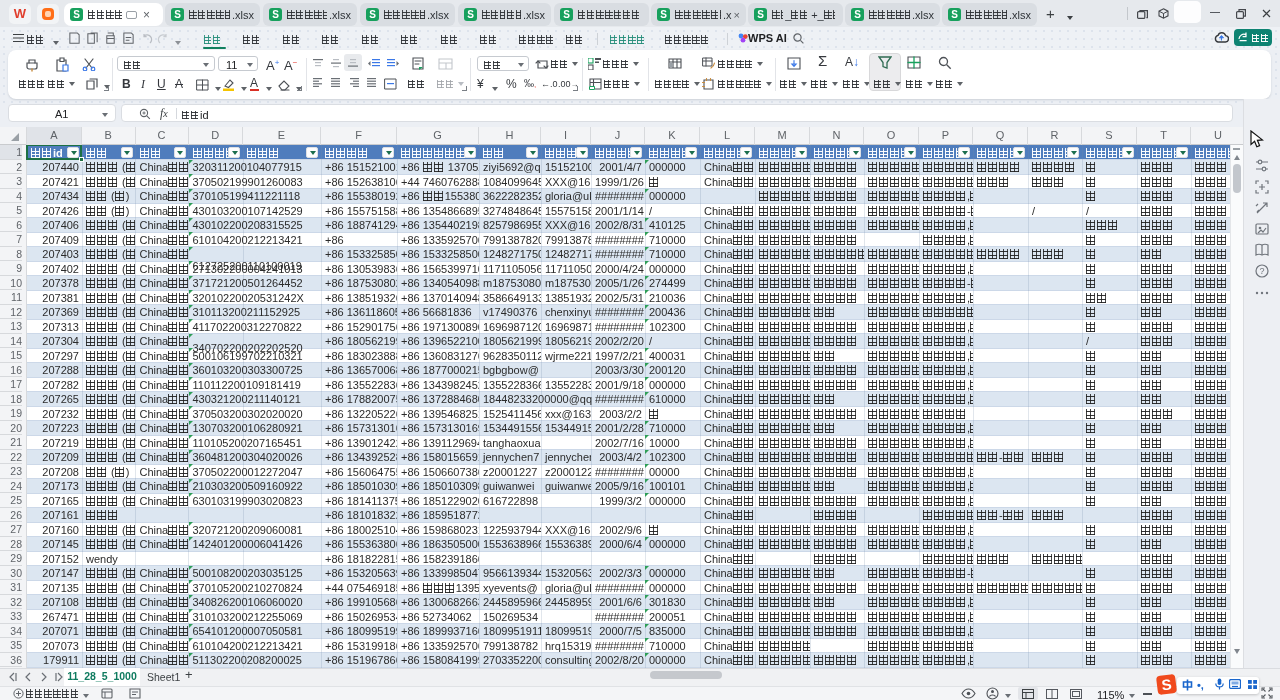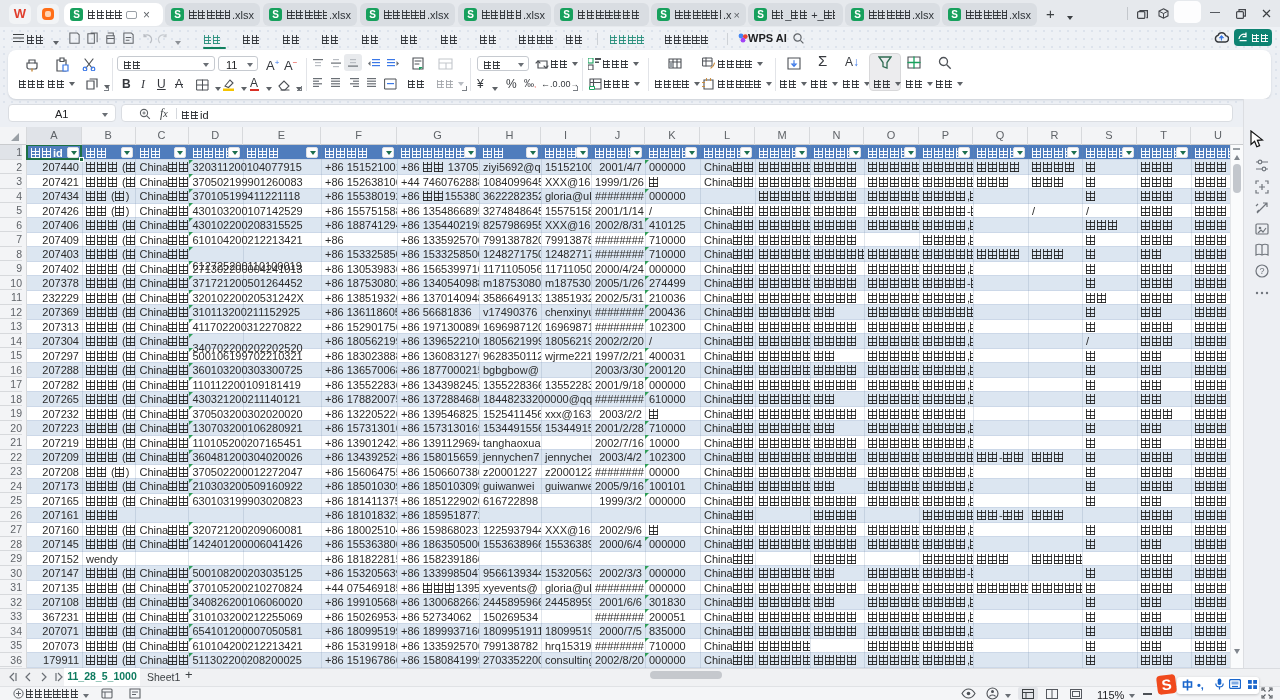--- a/index.html
+++ b/index.html
@@ -831,21 +831,21 @@
     <div class="cell" style="left:645px;top:130.5px;width:55px"><span>274499</span></div>
     <div class="tri" style="left:645px;top:130.5px"></div>
     <div class="cell" style="left:700px;top:130.5px;width:55px"><span>China</span><b class="cj k" style="width:20px"></b></div>
     <div class="cell" style="left:755px;top:130.5px;width:55px"><b class="cj k" style="width:53px"></b></div>
     <div class="cell" style="left:810px;top:130.5px;width:54px"><b class="cj k" style="width:42px"></b></div>
     <div class="cell" style="left:864px;top:130.5px;width:55px"><b class="cj k" style="width:53px"></b></div>
     <div class="cell" style="left:919px;top:130.5px;width:54px"><b class="cj k" style="width:42px"></b><span>-</span><b class="cj k" style="width:9px"></b></div>
     <div class="cell" style="left:1082px;top:130.5px;width:55px"><b class="cj k" style="width:9px"></b></div>
     <div class="cell" style="left:1137px;top:130.5px;width:54px"><b class="cj k" style="width:31px"></b></div>
     <div class="cell" style="left:1191px;top:130.5px;width:55px"><b class="cj k" style="width:31px"></b></div>
-    <div class="cell r" style="left:27px;top:145.0px;width:55px">232229</div>
+    <div class="cell r" style="left:27px;top:145.0px;width:55px">207381</div>
     <div class="cell" style="left:82px;top:145.0px;width:53.5px"><b class="cj k" style="width:31px"></b><span> (</span><b class="cj k" style="width:9px"></b></div>
     <div class="cell" style="left:135.5px;top:145.0px;width:53.0px"><span>China</span><b class="cj k" style="width:20px"></b></div>
     <div class="cell ov" style="left:188.5px;top:145.0px;width:54.5px"><span style="white-space:nowrap">32010220020531242X</span></div>
     <div class="tri" style="left:188.5px;top:145.0px"></div>
     <div class="cell" style="left:321px;top:145.0px;width:76px">+86 1385193266</div>
     <div class="cell" style="left:397px;top:145.0px;width:82px"><span>+86 1370140948</span></div>
     <div class="cell" style="left:479px;top:145.0px;width:62px">3586649133</div>
     <div class="cell" style="left:541px;top:145.0px;width:50px">138519326</div>
     <div class="cell r" style="left:591px;top:145.0px;width:54px"><span>2002/5/31</span></div>
     <div class="cell" style="left:645px;top:145.0px;width:55px"><span>210036</span></div>
@@ -1250,21 +1250,21 @@
     <div class="cell" style="left:645px;top:449.5px;width:55px"><span>301830</span></div>
     <div class="tri" style="left:645px;top:449.5px"></div>
     <div class="cell" style="left:700px;top:449.5px;width:55px"><span>China</span><b class="cj k" style="width:20px"></b></div>
     <div class="cell" style="left:755px;top:449.5px;width:55px"><b class="cj k" style="width:53px"></b></div>
     <div class="cell" style="left:810px;top:449.5px;width:54px"><b class="cj k" style="width:20px"></b></div>
     <div class="cell" style="left:864px;top:449.5px;width:55px"><b class="cj k" style="width:53px"></b></div>
     <div class="cell" style="left:919px;top:449.5px;width:54px"><b class="cj k" style="width:42px"></b><span>,</span><b class="cj k" style="width:20px"></b></div>
     <div class="cell" style="left:1082px;top:449.5px;width:55px"><b class="cj k" style="width:9px"></b></div>
     <div class="cell" style="left:1137px;top:449.5px;width:54px"><b class="cj k" style="width:20px"></b></div>
     <div class="cell" style="left:1191px;top:449.5px;width:55px"><b class="cj k" style="width:31px"></b></div>
-    <div class="cell r" style="left:27px;top:464.0px;width:55px">367231</div>
+    <div class="cell r" style="left:27px;top:464.0px;width:55px">267471</div>
     <div class="cell" style="left:82px;top:464.0px;width:53.5px"><b class="cj k" style="width:31px"></b><span> (</span><b class="cj k" style="width:9px"></b></div>
     <div class="cell" style="left:135.5px;top:464.0px;width:53.0px"><span>China</span><b class="cj k" style="width:20px"></b></div>
     <div class="cell ov" style="left:188.5px;top:464.0px;width:54.5px"><span style="white-space:nowrap">310103200212255069</span></div>
     <div class="tri" style="left:188.5px;top:464.0px"></div>
     <div class="cell" style="left:321px;top:464.0px;width:76px">+86 1502695344</div>
     <div class="cell" style="left:397px;top:464.0px;width:82px"><span>+86 52734062</span></div>
     <div class="cell ov" style="left:479px;top:464.0px;width:62px">150269534</div>
     <div class="cell r" style="left:591px;top:464.0px;width:54px"><span>########</span></div>
     <div class="cell" style="left:645px;top:464.0px;width:55px"><span>200051</span></div>
     <div class="tri" style="left:645px;top:464.0px"></div>

